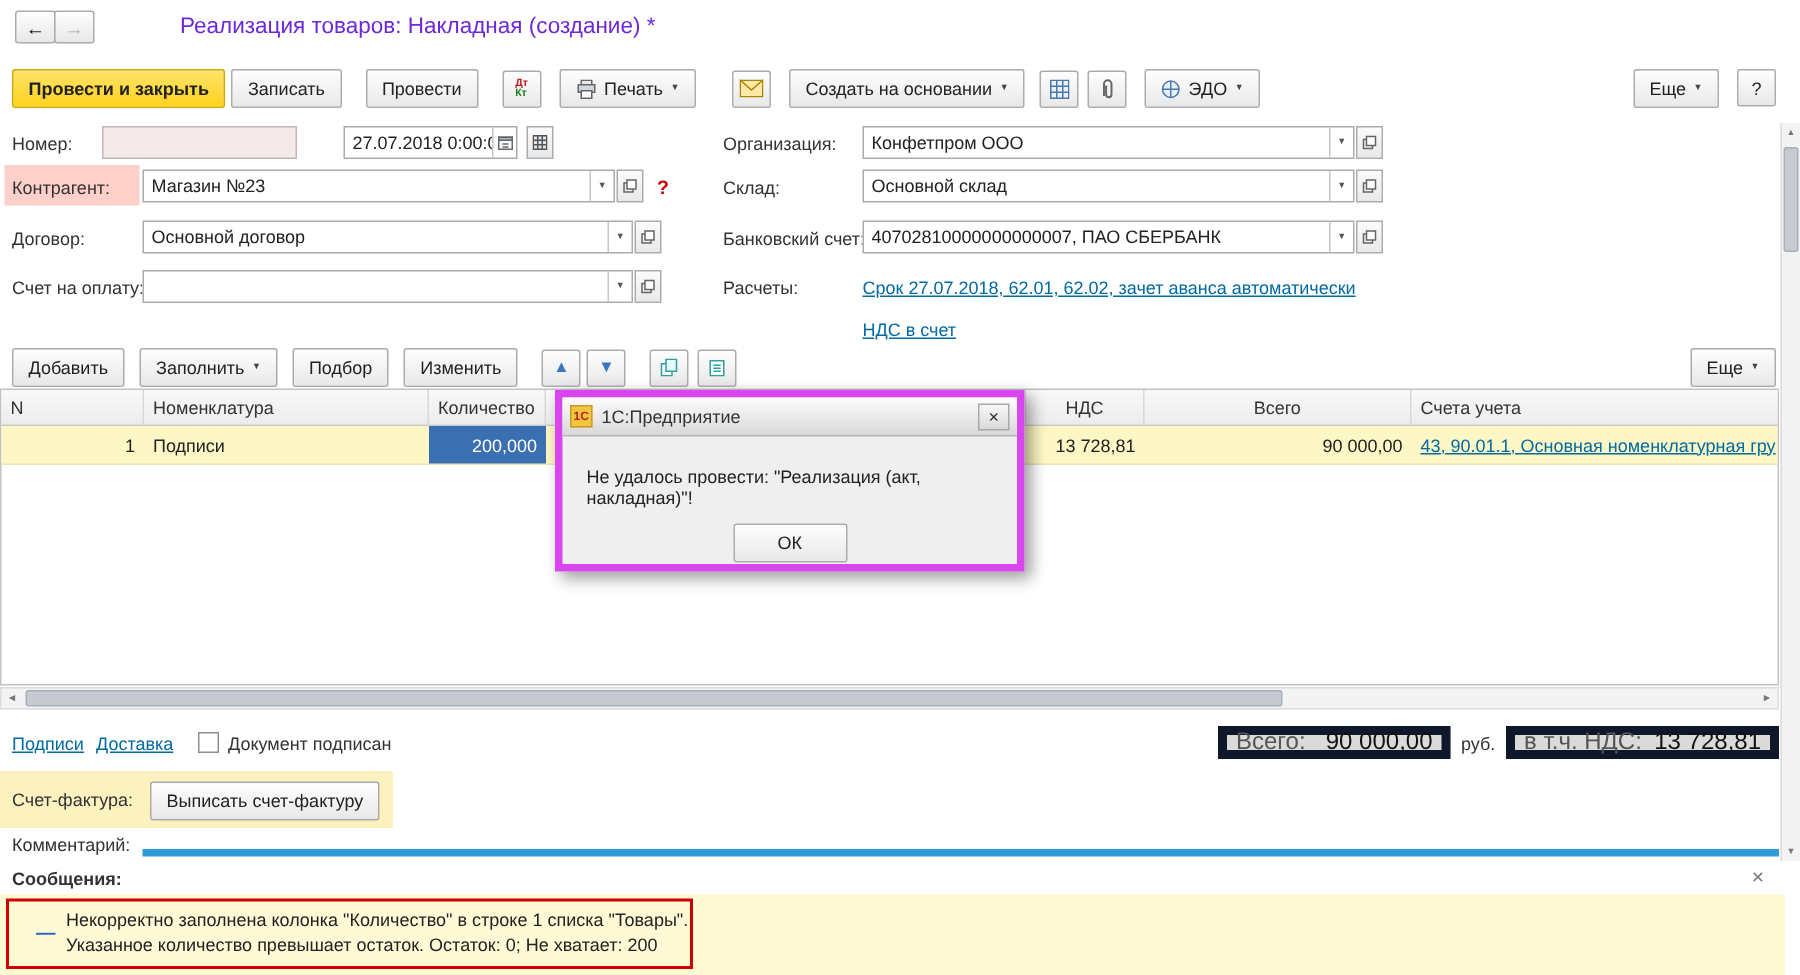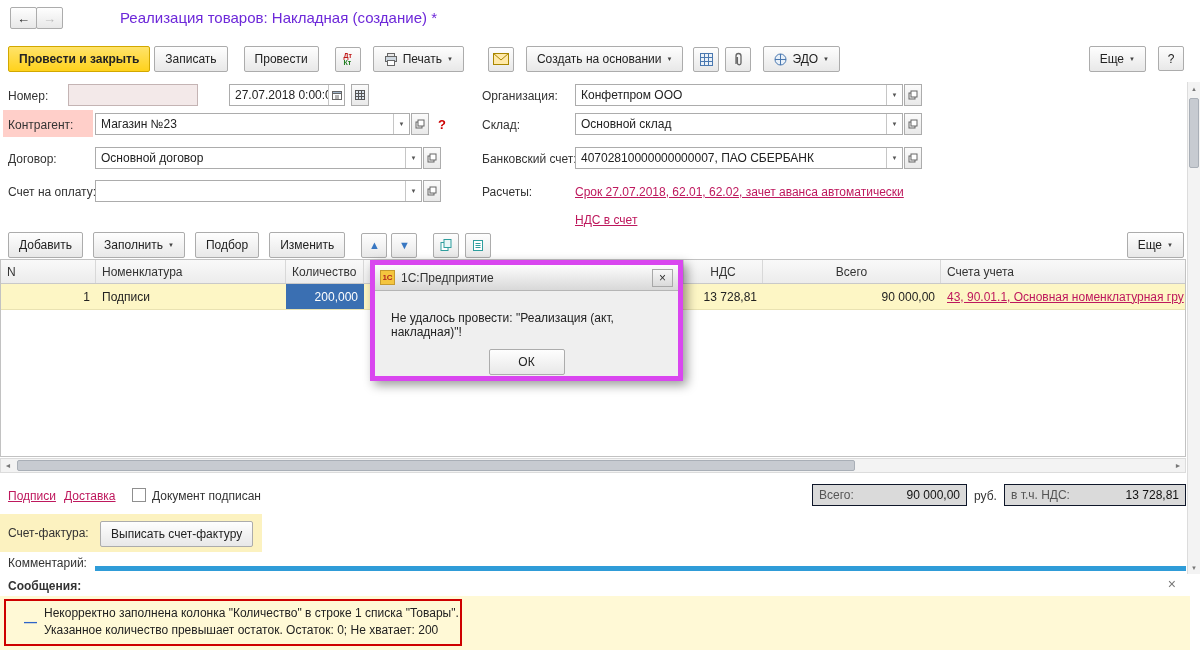--- a/index.html
+++ b/index.html
@@ -12,21 +12,21 @@
          padding:12px 10px; border:1px solid #ACACAC; border-radius:2px;
          background:linear-gradient(#FEFEFE,#E8E8E8); font-size:12px; color:#222;
          cursor:pointer; white-space:nowrap; font-family:inherit; }
   .btn.icon { padding:0 4px; min-width:26px; }
   .btn.yellow { background:linear-gradient(#FFE36A,#FFD21C); border-color:#D2A800; font-weight:bold; }
   .dda { font-size:6px; margin-left:5px; color:#444; }
   .ml4{margin-left:4px}.ml6{margin-left:6px}.ml10{margin-left:10px}.ml12{margin-left:12px}
   .ml16{margin-left:16px}.ml24{margin-left:24px}
 
   .lbl { position:absolute; font-size:12px; color:#333; white-space:nowrap; }
-  .link { position:absolute; font-size:12px; color:#be185d; text-decoration:underline;
+  .link { position:absolute; font-size:12px; color:#0369a1; text-decoration:underline;
           white-space:nowrap; cursor:pointer; }
   .field { position:absolute; height:22px; border:1px solid #ACACAC; background:#fff;
            display:flex; align-items:center; font-size:12px; color:#222; padding-left:5px; }
   .field .txt { flex:1; overflow:hidden; white-space:nowrap; }
   .field .dd { flex:none; width:16px; align-self:stretch; border-left:1px solid #C6C6C6;
                display:flex; align-items:center; justify-content:center; font-size:6px; color:#555; cursor:pointer; }
   .obtn { position:absolute; width:18px; height:22px; border:1px solid #ACACAC;
           background:linear-gradient(#FBFBFB,#E9E9E9); display:flex; align-items:center;
           justify-content:center; cursor:pointer; }
 
@@ -65,22 +65,22 @@
   .harr { position:absolute; top:1px; width:14px; height:11px; font-size:7px; color:#777;
           display:flex; align-items:center; justify-content:center; cursor:pointer; }
   .vscroll { position:absolute; right:0; top:82px; width:13px; height:492px;
              background:#F3F3F3; border-left:1px solid #DCDCDC; }
   .vthumb { position:absolute; left:1px; top:16px; width:10px; height:70px;
             background:#C7CBD1; border:1px solid #A9AFB7; border-radius:2px; }
   .varr { position:absolute; left:0; width:12px; height:13px; font-size:6px; color:#777;
           display:flex; align-items:center; justify-content:center; cursor:pointer; }
 
   
-  .graybox { position:absolute; height:22px; background:#DADADA; border:1px solid #0f172a;
-             display:flex; align-items:center; font-size:12px; padding:0 6px; }
+  .graybox { position:absolute; height:22px; background:#DADADA; border:6px solid #0f172a;
+             display:flex; align-items:center; font-size:16px; padding:0 6px; }
   .graybox .gl { color:#555; } .graybox .gv { margin-left:auto; color:#111; }
   .checkbox { position:absolute; width:14px; height:14px; border:1px solid #8F8F8F; background:#fff; cursor:pointer; }
   .invoice-strip { position:absolute; left:0; top:514px; width:262px; height:38px; background:#FCF2C0; }
   .blue-line { position:absolute; left:95px; top:566px; width:1091px; height:5px; background:#2F9CD8; }
 
   
   .msg-head { position:absolute; left:0; top:574px; width:1190px; height:22px; background:#fff; }
   .msg-body { position:absolute; left:0; top:596px; width:1190px; height:54px; background:#FFF9D6; }
   .msg-err { position:absolute; left:4px; top:3px; width:458px; height:47px; border:2px solid #CE0000; }
   .msg-close { position:absolute; right:14px; top:2px; font-size:14px; color:#777; cursor:pointer; }

